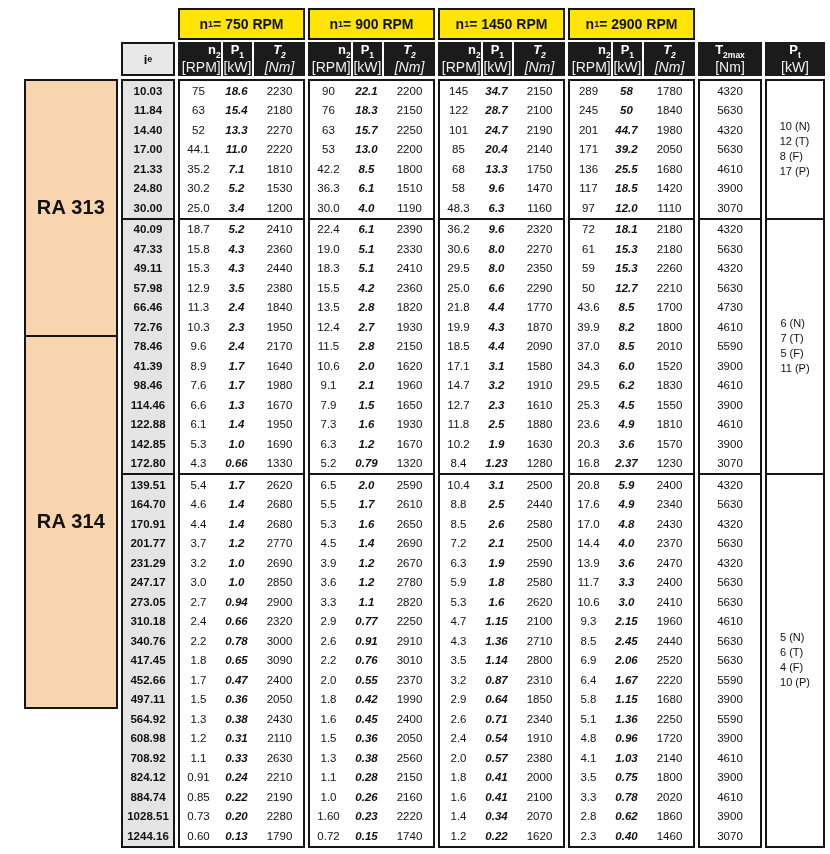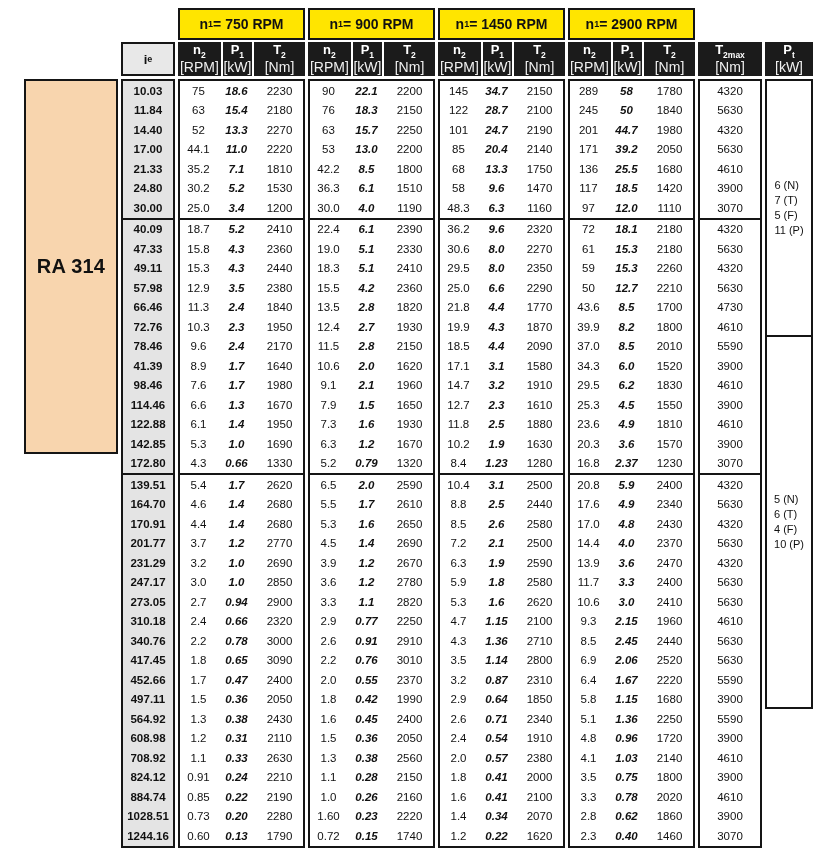--- a/index.html
+++ b/index.html
@@ -15,41 +15,41 @@
     width:830px;height:854px;background:#fff;
     font-family:"Liberation Sans","DejaVu Sans",sans-serif;
     color:#111;overflow:hidden;
   }
   .sheet{display:flex;gap:3px;padding:8px 0 0 24px;align-items:flex-start;}
   .col{display:flex;flex-direction:column;flex:0 0 auto;}
   .col-model{width:94px;}
   .col-ie{width:54px;}
   .col-group{width:127px;}
   .col-t2max{width:64px;}
-  .col-pt{width:48px;justify-content:flex-end;}
+  .col-pt{width:60px;justify-content:flex-end;}
 
   .spacer-model{height:68px;}
   .spacer-sub{height:34px;}
 
   .yellow-hdr{
     height:32px;background:var(--yellow);border:2px solid var(--border);
     display:flex;align-items:center;justify-content:center;
     font-size:14px;font-weight:700;white-space:pre;
   }
   .yellow-hdr sub{font-size:9px;font-weight:700;}
   .subrow{display:flex;gap:2px;margin-top:2px;}
   .bh{
     background:var(--hdr-black);color:#fff;height:34px;
     display:flex;flex-direction:column;align-items:center;justify-content:center;
     line-height:1.05;
   }
   .bh .sym{font-size:13px;font-weight:700;}
   .bh .sym sub{font-size:8.5px;}
   .bh .unit{font-size:14px;color:#f0f0f0;}
-  .bh-n2{width:57px;} .bh-p1{width:39px;} .bh-t2{width:68px;}
+  .bh-n2{width:57px;align-items:flex-end;} .bh-p1{width:39px;} .bh-t2{width:68px;font-style:italic;}
   .bh-full{width:100%;}
   .ie-hdr{
     height:34px;background:#e8e8e8;border:2px solid var(--border);
     display:flex;align-items:center;justify-content:center;
     font-size:13px;font-weight:700;
   }
   .ie-hdr sub{font-size:9px;font-weight:700;}
 
   .sections{margin-top:3px;}
   .section{border:2px solid var(--border);margin-top:-2px;background:#fff;}
@@ -75,20 +75,23 @@
   .pt-label{font-size:11px;line-height:15px;text-align:left;}
 </style>
 </head>
 <body>
 
 <div class="sheet">
 
   <div class="col col-model">
     <div class="spacer-model"></div>
     <div class="sections" id="model-sections">
+        <div class="section sec-model" style="height: 257.5px;">
+          <div class="model-label">RA 313</div>
+        </div>
         <div class="section sec-model" style="height: 374.5px;">
           <div class="model-label">RA 314</div>
         </div>
       </div>
   </div>
 
   <div class="col col-ie">
     <div class="spacer-sub"></div>
     <div class="ie-hdr">
         <span>i</span>
@@ -1082,20 +1085,28 @@
       </div>
   </div>
 
   <div class="col col-pt">
     <div class="spacer-sub"></div>
     <div class="bh bh-full">
         <span class="sym"><span>P</span><sub>t</sub></span>
         <span class="unit">[kW]</span>
       </div>
     <div class="sections" id="pt-sections">
+        <div class="section sec-pt" style="height: 140.5px;">
+          <div class="pt-label">
+            <div class="pt-line">10 (N)</div>
+            <div class="pt-line">12 (T)</div>
+            <div class="pt-line">8 (F)</div>
+            <div class="pt-line">17 (P)</div>
+          </div>
+        </div>
         <div class="section sec-pt" style="height: 257.5px;">
           <div class="pt-label">
             <div class="pt-line">6 (N)</div>
             <div class="pt-line">7 (T)</div>
             <div class="pt-line">5 (F)</div>
             <div class="pt-line">11 (P)</div>
           </div>
         </div>
         <div class="section sec-pt" style="height: 374.5px;">
           <div class="pt-label">

